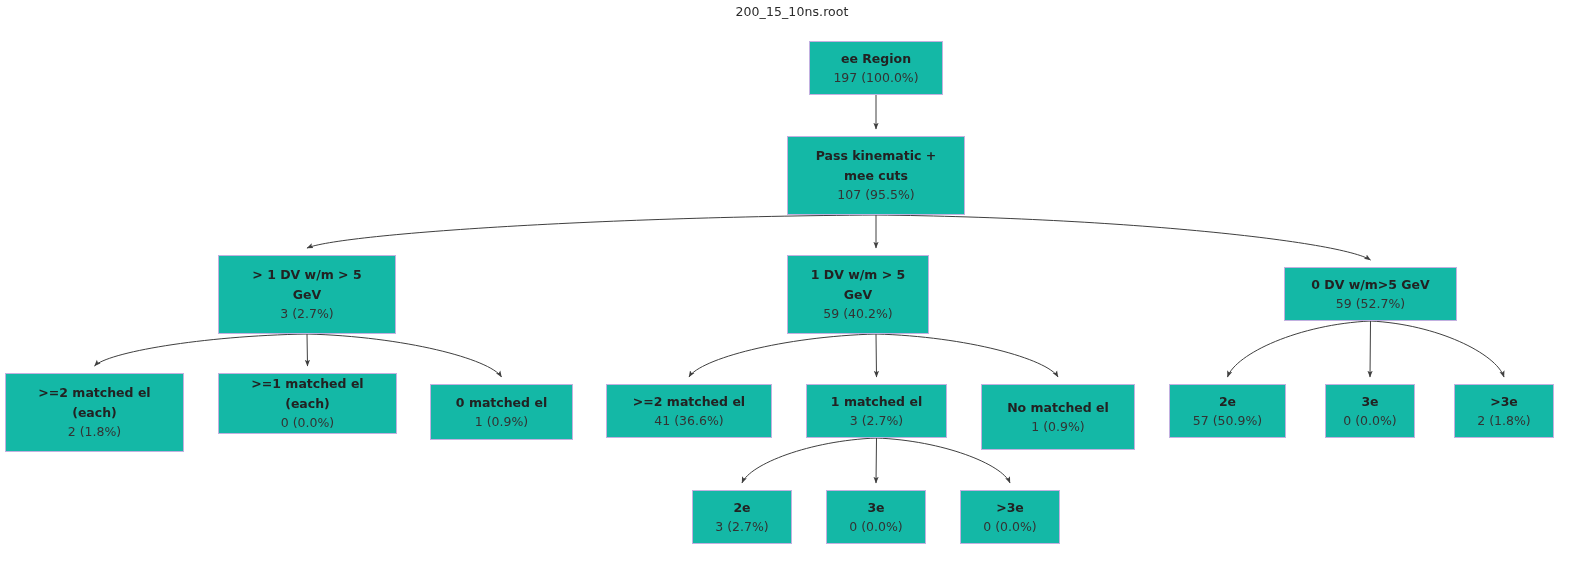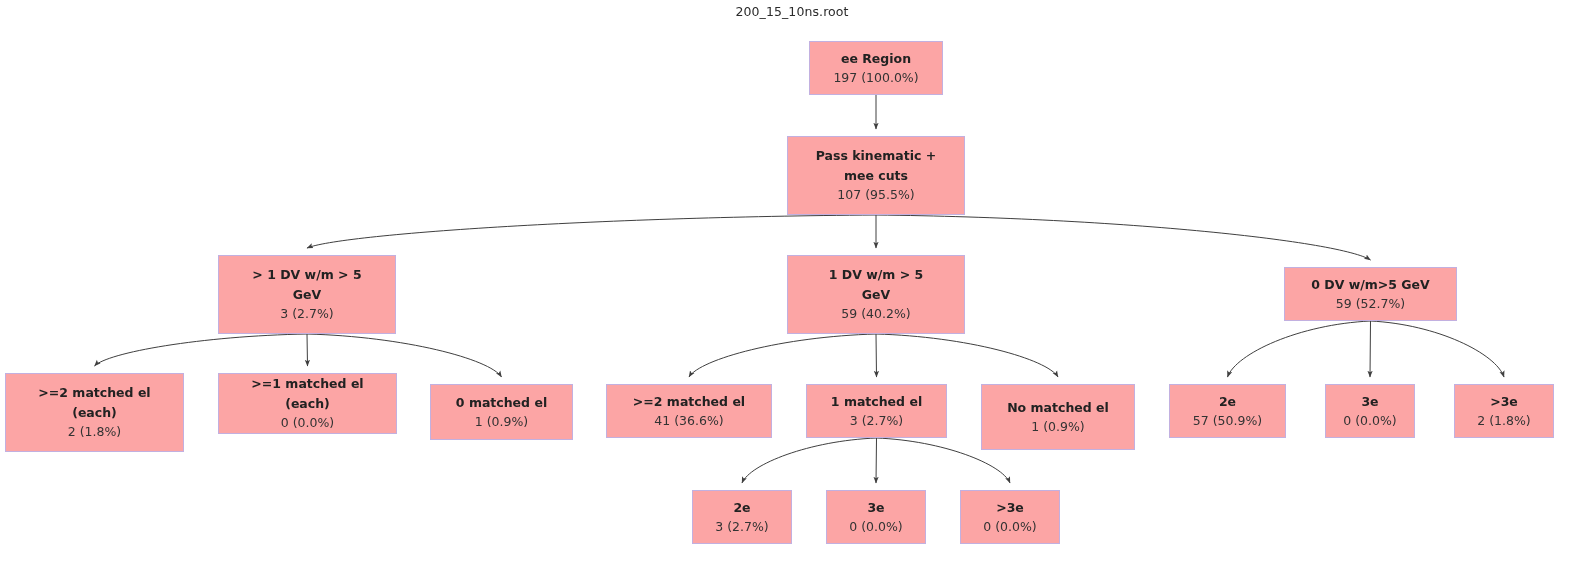--- a/index.html
+++ b/index.html
@@ -37,21 +37,21 @@
     width: 1584px;
     text-align: center;
     font-size: 12.5px;
     color: #2b2b2b;
     font-family: "DejaVu Sans", "Liberation Sans", sans-serif;
     letter-spacing: 0.1px;
   }
   .node {
     position: absolute;
     box-sizing: border-box;
-    background: #fca5a5;
+    background: #14b8a6;
     border: 1px solid #c2b0e0;
     display: flex;
     flex-direction: column;
     align-items: center;
     justify-content: center;
     text-align: center;
     padding: 2px 6px;
     line-height: 1.55;
   }
   .node-label {
@@ -107,21 +107,21 @@
       <div class="node" style="left: 787px; top: 136px; width: 178px; height: 79px;">
         <div class="node-label">Pass kinematic +
 mee cuts</div>
         <div class="node-stat">107 (95.5%)</div>
       </div>
       <div class="node" style="left: 218px; top: 255px; width: 178px; height: 79px;">
         <div class="node-label">&gt; 1 DV w/m &gt; 5
 GeV</div>
         <div class="node-stat">3 (2.7%)</div>
       </div>
-      <div class="node" style="left: 787px; top: 255px; width: 178px; height: 79px;">
+      <div class="node" style="left: 787px; top: 255px; width: 142px; height: 79px;">
         <div class="node-label">1 DV w/m &gt; 5
 GeV</div>
         <div class="node-stat">59 (40.2%)</div>
       </div>
       <div class="node" style="left: 1284px; top: 267px; width: 173px; height: 54px; justify-content: center;">
         <div class="node-label">0 DV w/m&gt;5 GeV</div>
         <div class="node-stat">59 (52.7%)</div>
       </div>
       <div class="node" style="left: 5px; top: 373px; width: 179px; height: 79px;">
         <div class="node-label">&gt;=2 matched el

